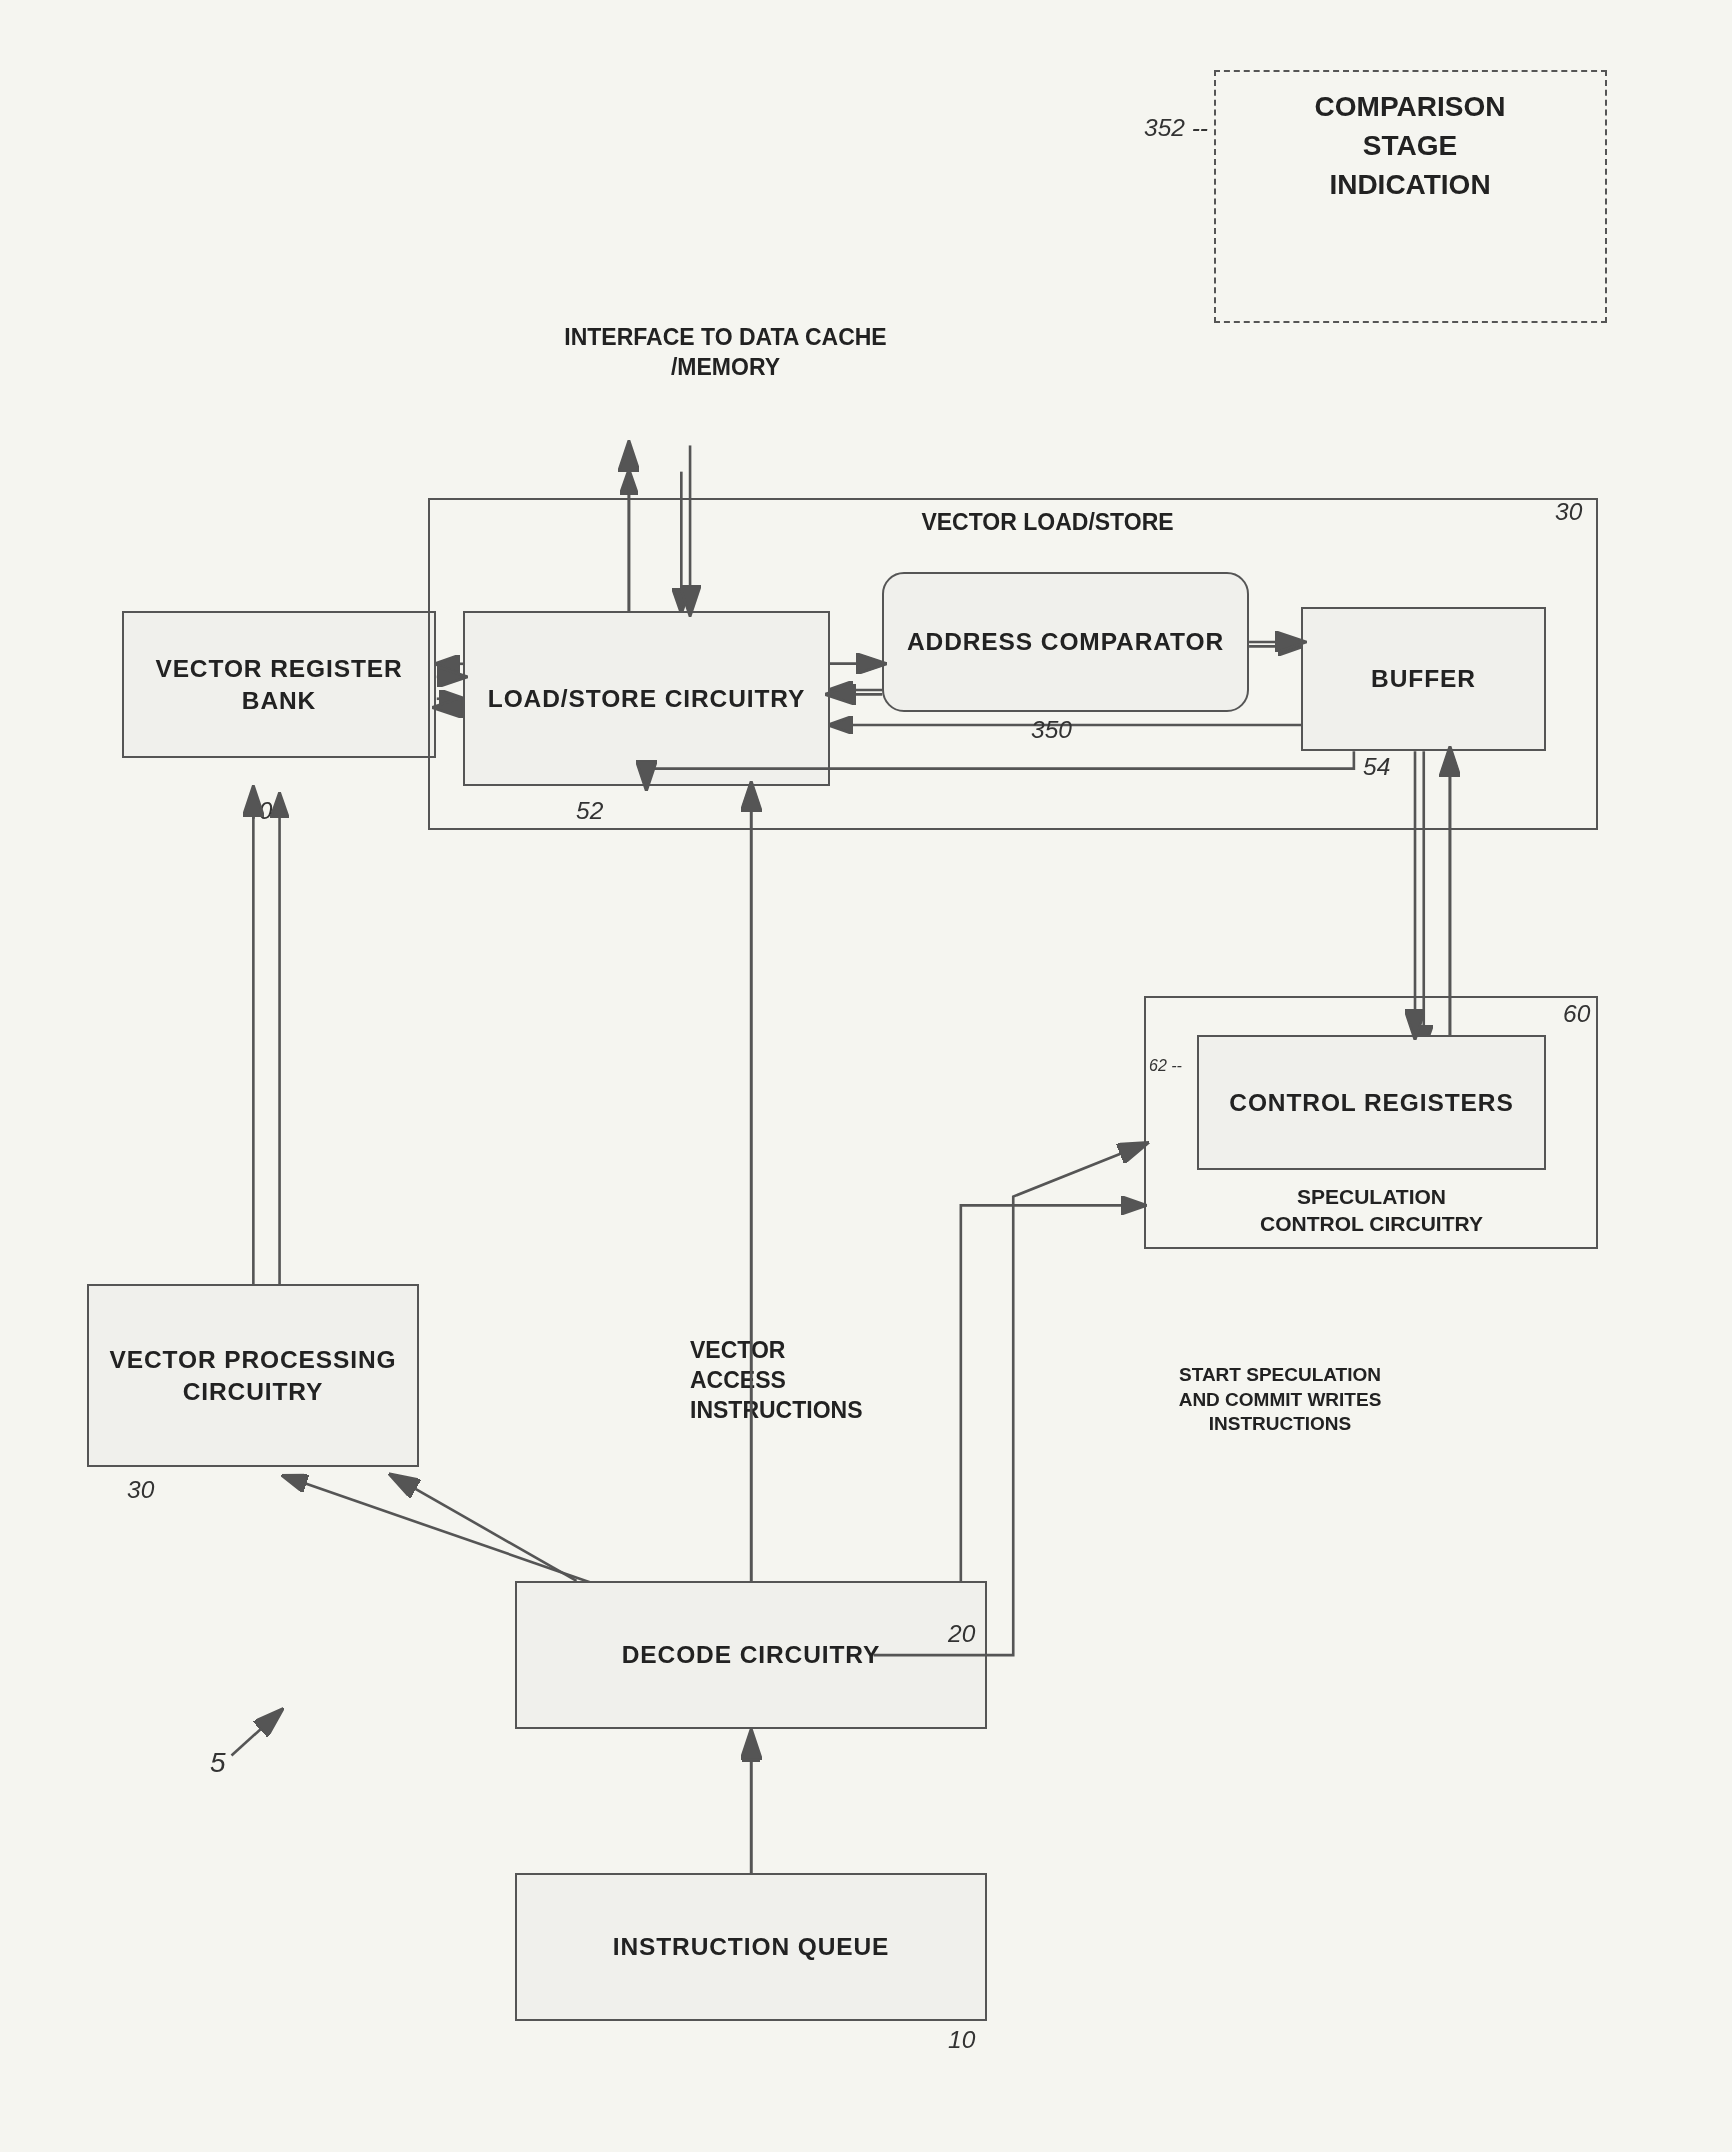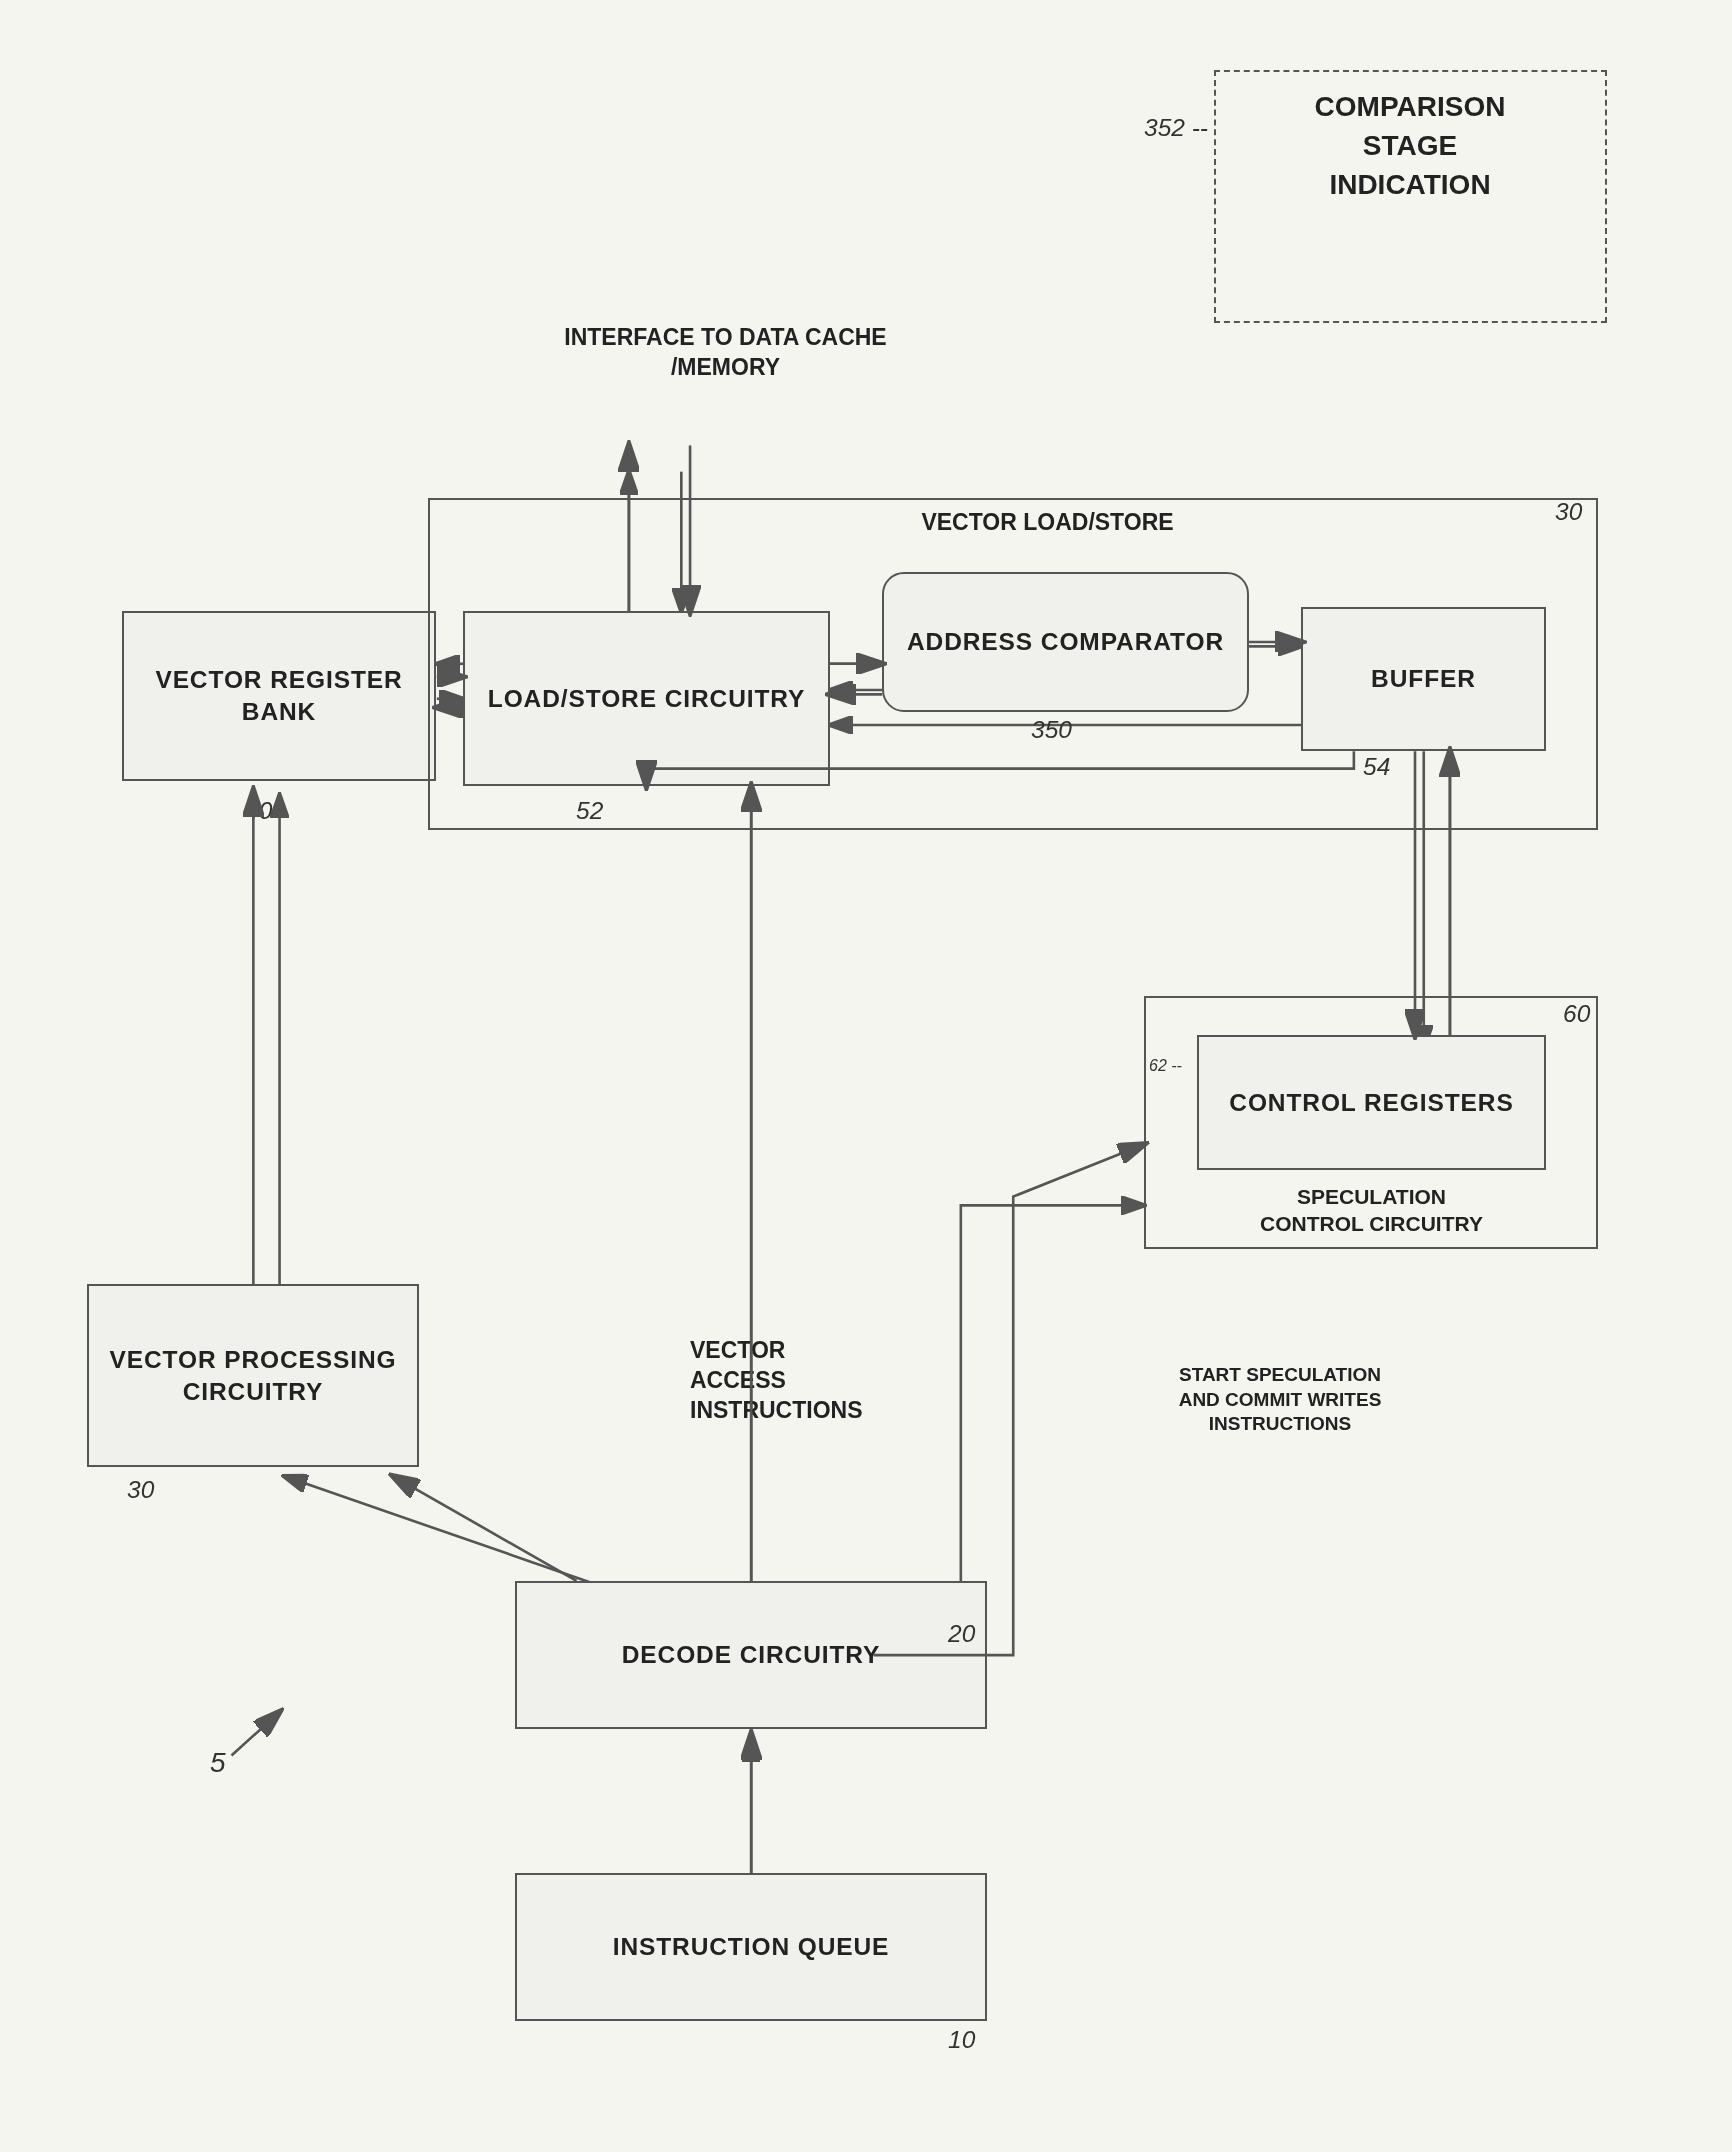--- a/index.html
+++ b/index.html
@@ -134,21 +134,21 @@
   <div class="ref-num" style="left:1555px; top:498px;">30</div>
 
   <div class="label" style="left:873px; top:508px; width:349px; font-size:23px;">
     <span>VECTOR LOAD/STORE</span>
   </div>
 
   <div class="label" style="left:507px; top:323px; width:437px; font-size:23px; text-align:center;">
     <span>INTERFACE TO DATA CACHE<br>/MEMORY</span>
   </div>
 
-  <div class="block" style="left:122px; top:611px; width:314px; height:170px;">
+  <div class="block" style="left:122px; top:611px; width:314px; height:147px;">
     <span>VECTOR
 REGISTER
 BANK</span>
   </div>
   <div class="ref-num" style="left:245px; top:797px;">40</div>
 
   <div class="block" style="left:463px; top:611px; width:367px; height:175px;">
     <span>LOAD/STORE
 CIRCUITRY</span>
   </div>

